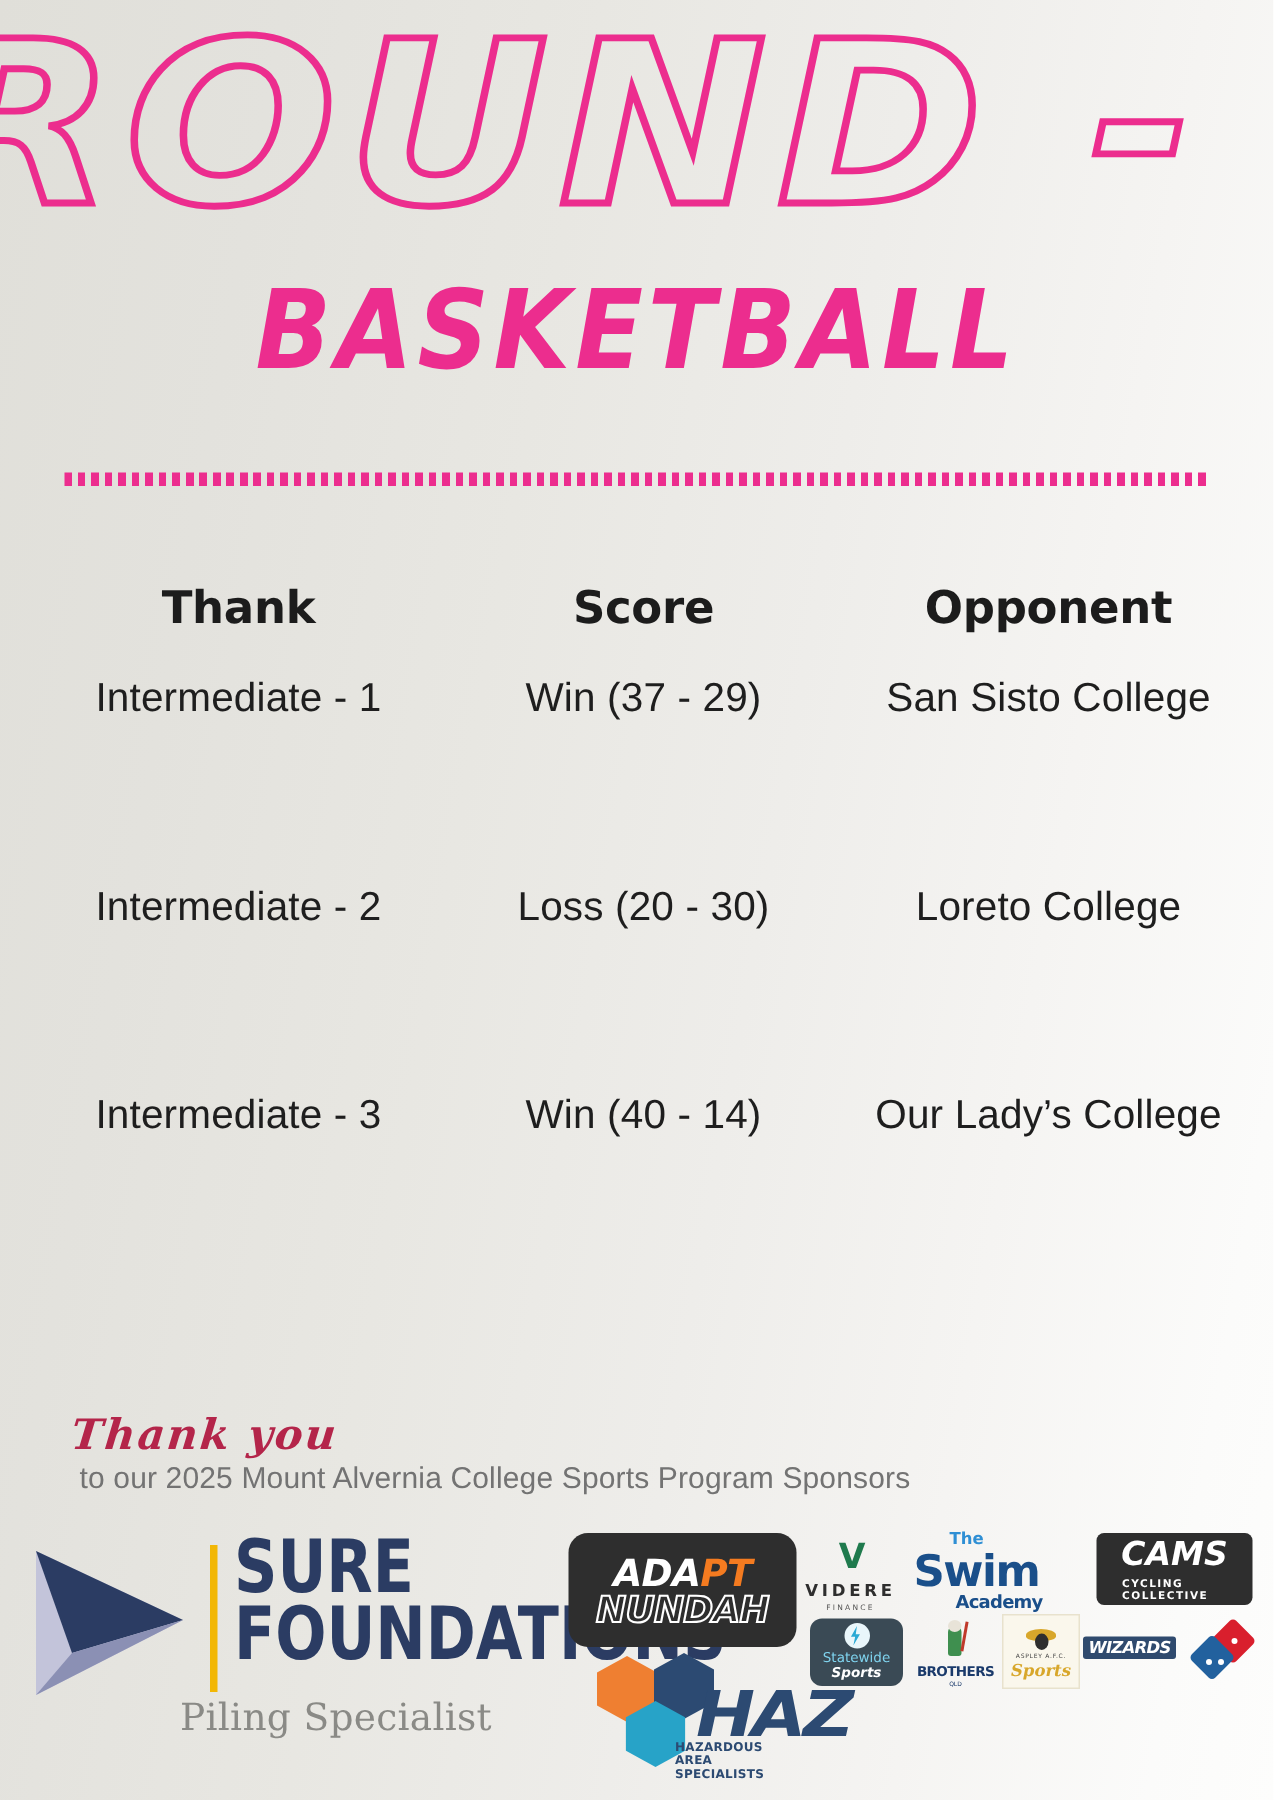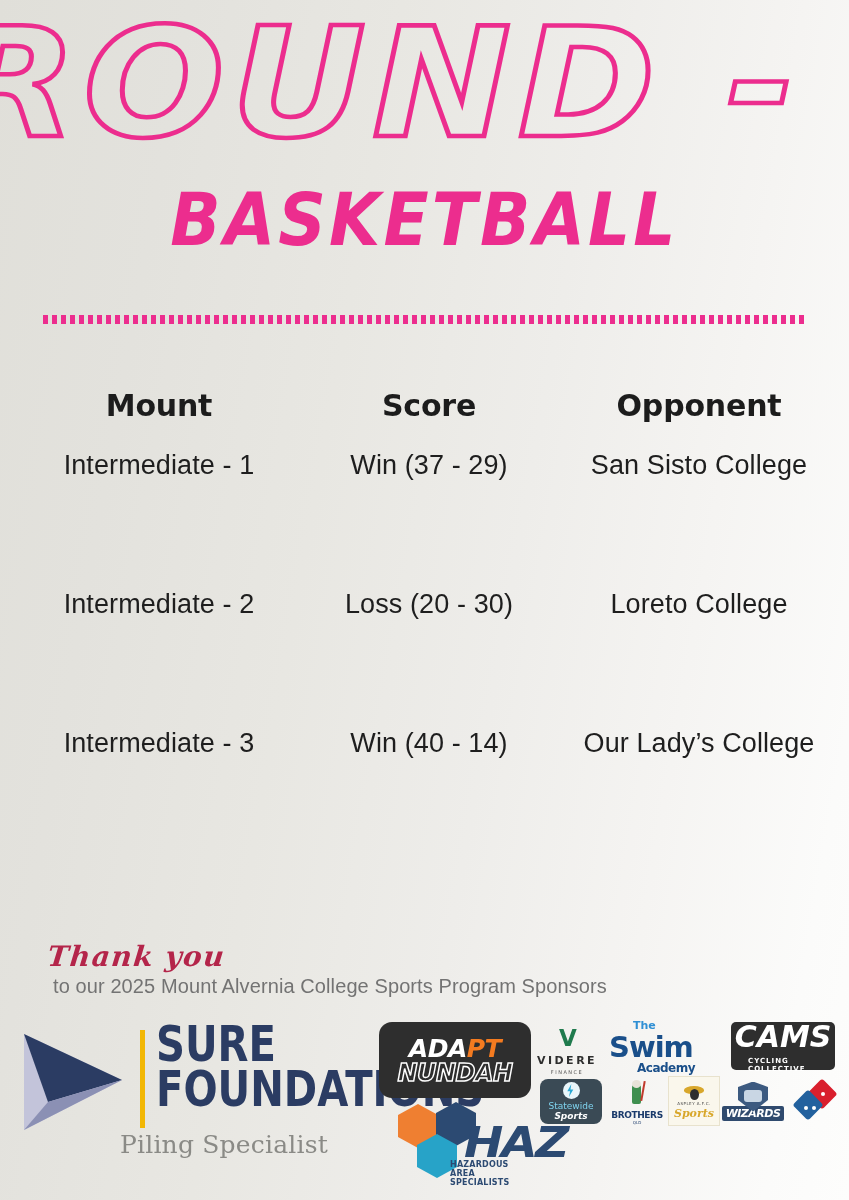--- a/index.html
+++ b/index.html
@@ -204,21 +204,21 @@
   .swim-the { font-family: "DejaVu Sans", sans-serif; font-size: 11px; font-weight: 700;
               color: #2f8fd4; margin-left: 24px; }
   .swim-w  { font-family: "DejaVu Sans", sans-serif; font-size: 29px; font-weight: 700;
              color: #1a4f8a; letter-spacing: -1px; margin-top: -2px; }
   .swim-a  { font-family: "DejaVu Sans", sans-serif; font-size: 12px; font-weight: 700;
              color: #1a4f8a; letter-spacing: -0.5px; margin-left: 28px; margin-top: -3px; }
 
   
   .cams { left: 731px; top: 12px; width: 104px; height: 48px;
           background: #2e2e2e; border-radius: 5px; flex-direction: column; }
-  .cams-w { font-family: "DejaVu Sans", sans-serif; font-size: 30px; font-weight: 700;
+  .cams-w { font-family: "DejaVu Sans", sans-serif; font-size: 22px; font-weight: 700;
             font-style: italic; color: #ffffff; letter-spacing: 0px; }
   .cams-t { font-family: "DejaVu Sans", sans-serif; font-size: 7px; font-weight: 700;
             color: #ffffff; letter-spacing: 1px; margin-top: 3px; padding-left: 17px; }
 
   
   .statewide { left: 540px; top: 69px; width: 62px; height: 45px;
                background: #3a4a55; border-radius: 8px; flex-direction: column; }
   .sw-circ { width: 17px; height: 17px; border-radius: 50%; background: #e9f6fb;
              position: relative; margin-bottom: 2px; }
   .sw-circ::after { content: ""; position: absolute; left: 4px; top: 2px;
@@ -248,21 +248,21 @@
   .hn-b .wing { position: absolute; left: 0; top: 3px; width: 20px; height: 8px;
                 background: #d8a72b; border-radius: 50% 50% 40% 40%; }
   .hn-b .bod  { position: absolute; left: 6px; top: 6px; width: 9px; height: 11px;
                 border-radius: 50%; background: #2e2e2e; }
   .hn-w { font-family: "DejaVu Serif", serif; font-size: 11px; font-weight: 700;
           font-style: italic; color: #d8a72b; margin-top: 1px; }
   .hn-a { font-family: "DejaVu Sans", sans-serif; font-size: 4px; color: #444;
           letter-spacing: 0.5px; }
 
   
-  .wizards { left: 725px; top: 66px; width: 56px; height: 50px; flex-direction: column; text-align: center; }
+  .wizards { left: 725px; top: 66px; width: 56px; height: 50px; flex-direction: row; text-align: center; }
   .wz-s { width: 30px; height: 30px; background: #3c5a80;
           clip-path: polygon(50% 0%,100% 18%,100% 62%,50% 100%,0% 62%,0% 18%);
           position: relative; }
   .wz-s::after { content:""; position:absolute; left:6px; top:8px; width:18px; height:12px;
                  background:#c9d6e4; border-radius:3px; }
   .wz-w { font-family: "DejaVu Sans", sans-serif; font-size: 11px; font-weight: 700;
           font-style: italic; color: #ffffff; letter-spacing: -0.5px;
           background: #2f4a6e; padding: 1px 4px; border-radius: 2px; margin-top: -6px; }
 
   
@@ -286,21 +286,21 @@
   <div class="title-block">
     <div class="round-title">ROUND - 2</div>
     <div class="sport-title">BASKETBALL</div>
   </div>
 
   <div class="divider"></div>
 
   <div class="results-table">
 
     <div class="table-row head-row">
-      <div class="col col-team">Mount</div>
+      <div class="col col-team">Thank</div>
       <div class="col col-score">Score</div>
       <div class="col col-opponent">Opponent</div>
     </div>
 
     <div class="table-row data-row">
       <div class="col col-team">Intermediate - 1</div>
       <div class="col col-score">Win (37 - 29)</div>
       <div class="col col-opponent">San Sisto College</div>
     </div>
 

